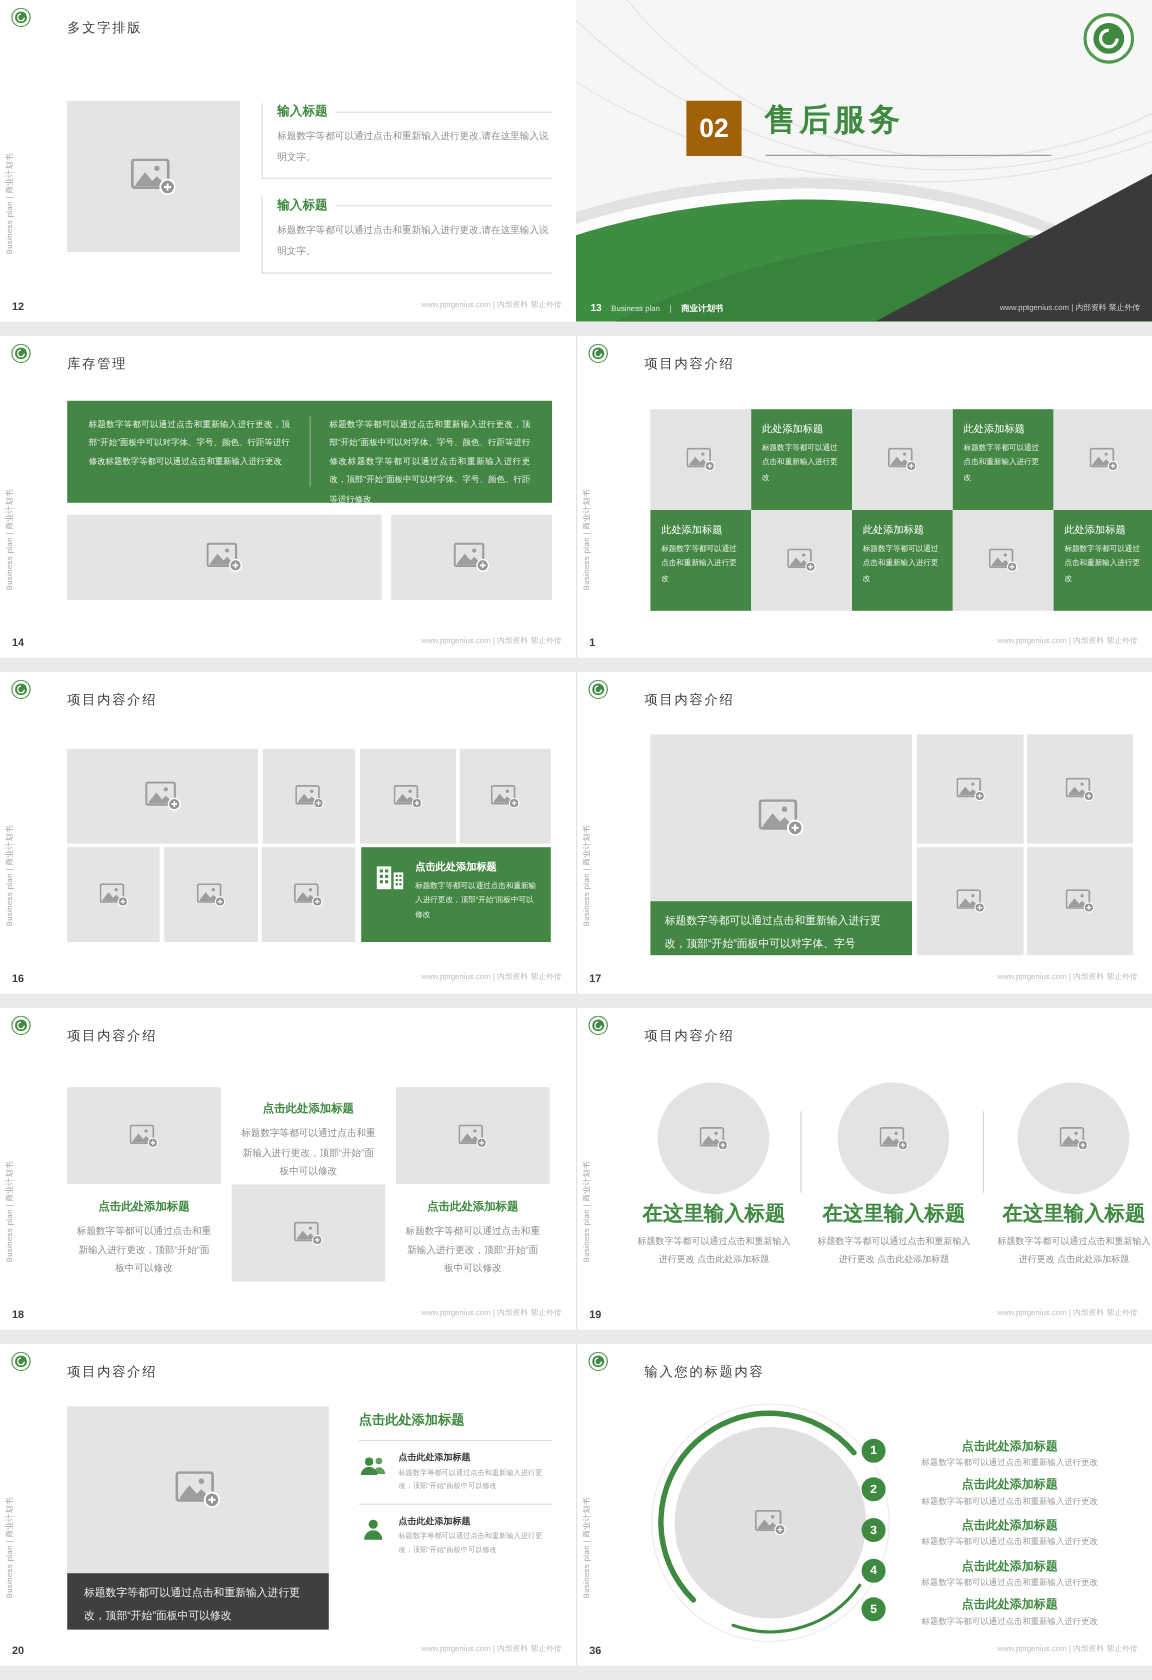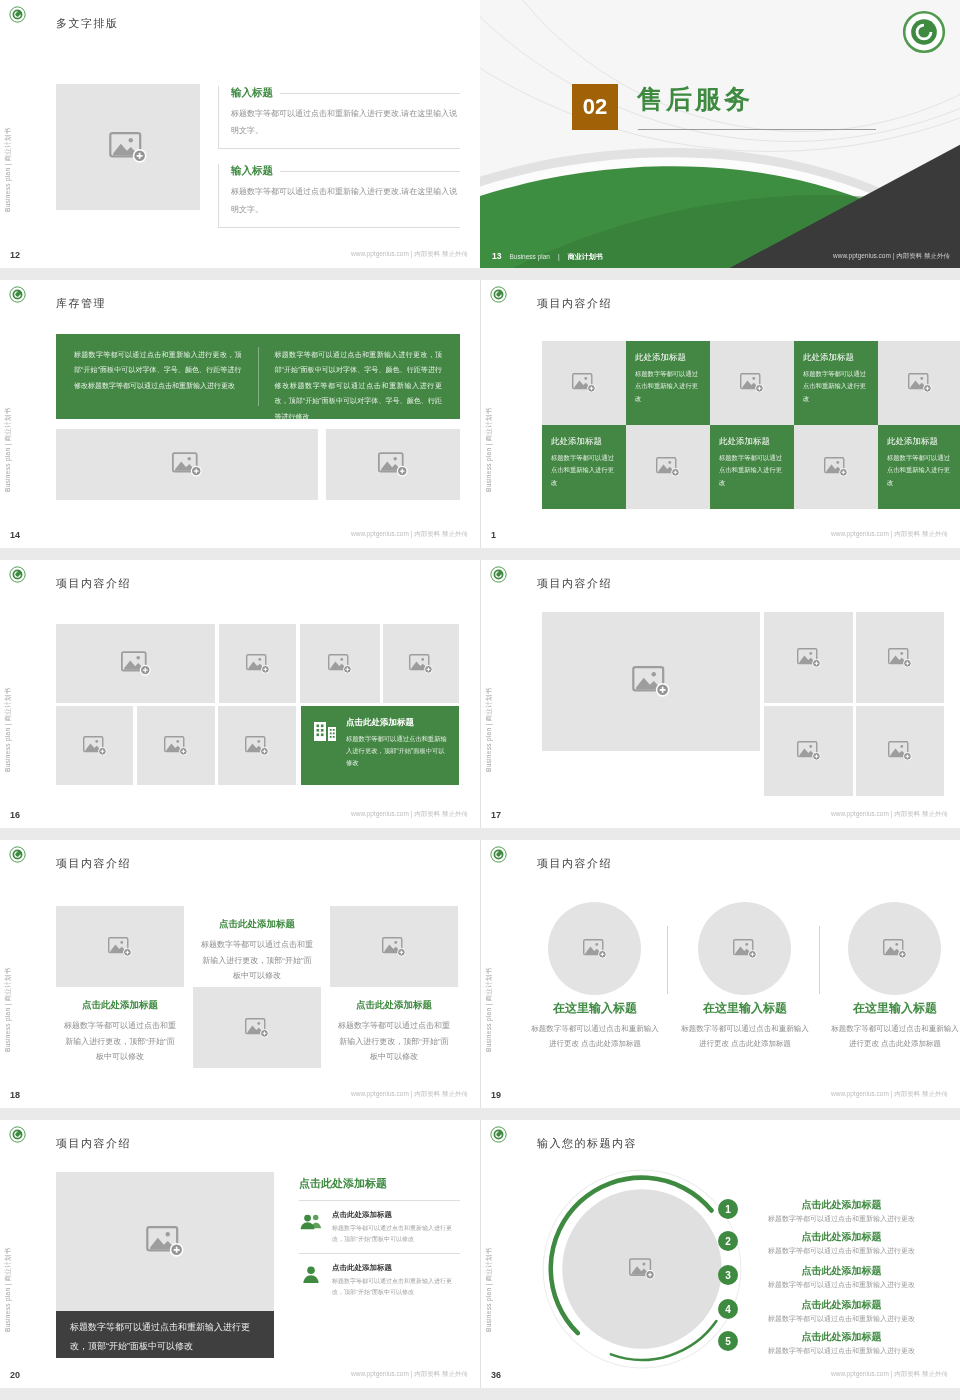--- a/index.html
+++ b/index.html
@@ -84,21 +84,21 @@
   
   .s18-text{position:absolute;background:#fff;text-align:center;padding:12px 8px 0;box-sizing:border-box;}
   .s18-tt{font-size:9.5px;font-weight:bold;color:#3f8a41;margin-bottom:6px;}
   .s18-tb{font-size:8px;color:#8c8c8c;line-height:1.95;}
 
   
   .s19-circle{position:absolute;width:93px;height:93px;border-radius:50%;background:#e3e3e3;
               display:flex;align-items:center;justify-content:center;}
   .s19-div{position:absolute;width:1px;height:68px;top:86px;background:#d6d6d6;}
   .s19-text{position:absolute;top:160px;width:132px;text-align:center;}
-  .s19-tt{font-size:12px;font-weight:bold;color:#3f8a41;margin-bottom:5px;}
+  .s19-tt{font-size:17px;font-weight:bold;color:#3f8a41;margin-bottom:5px;}
   .s19-tb{font-size:7.5px;color:#8f8f8f;line-height:1.95;}
 
   
   .s20-cap{position:absolute;left:56px;top:191px;width:218px;height:47px;background:#3f3f3f;
            padding:7px 14px;box-sizing:border-box;font-size:9px;color:#ededed;line-height:2.1;}
   .s20-right{position:absolute;left:299px;top:56px;width:161px;}
   .s20-rt{font-size:11px;font-weight:bold;color:#3f8a41;margin-bottom:6px;}
   .s20-rb{font-size:8px;color:#8c8c8c;line-height:1.95;text-align:justify;}
   .s20-item{display:flex;gap:9px;padding:9px 0;border-top:1px solid #dedede;margin-top:9px;}
   .s20-item + .s20-item{margin-top:0;}
@@ -450,20 +450,21 @@
         <span class="ph-icon lg">
           <svg viewBox="0 0 34 28">
             <rect x="1" y="1" width="27" height="21" rx="2" fill="none" stroke="#9d9d9d" stroke-width="2"></rect>
             <circle cx="19.5" cy="7.5" r="2" fill="#9d9d9d"></circle>
             <path d="M3.5 19.5L10.5 10.5L16 17L19.5 13.5L26 20L26 21L3.5 21Z" fill="#9d9d9d"></path>
             <circle cx="27.5" cy="21.5" r="5.5" fill="#949494" stroke="#ffffff" stroke-width="1.4"></circle>
             <path d="M27.5 18.8V24.2M24.8 21.5H30.2" stroke="#ffffff" stroke-width="1.5"></path>
           </svg>
         </span>
       </div>
+    <div class="s17-cap">标题数字等都可以通过点击和重新输入进行更改，顶部“开始”面板中可以对字体、字号</div>
     <div class="ph" style="left:283px;top:52px;width:89px;height:91px;">
         <span class="ph-icon sm">
           <svg viewBox="0 0 34 28">
             <rect x="1" y="1" width="27" height="21" rx="2" fill="none" stroke="#9d9d9d" stroke-width="2"></rect>
             <circle cx="19.5" cy="7.5" r="2" fill="#9d9d9d"></circle>
             <path d="M3.5 19.5L10.5 10.5L16 17L19.5 13.5L26 20L26 21L3.5 21Z" fill="#9d9d9d"></path>
             <circle cx="27.5" cy="21.5" r="5.5" fill="#949494" stroke="#ffffff" stroke-width="1.4"></circle>
             <path d="M27.5 18.8V24.2M24.8 21.5H30.2" stroke="#ffffff" stroke-width="1.5"></path>
           </svg>
         </span>

